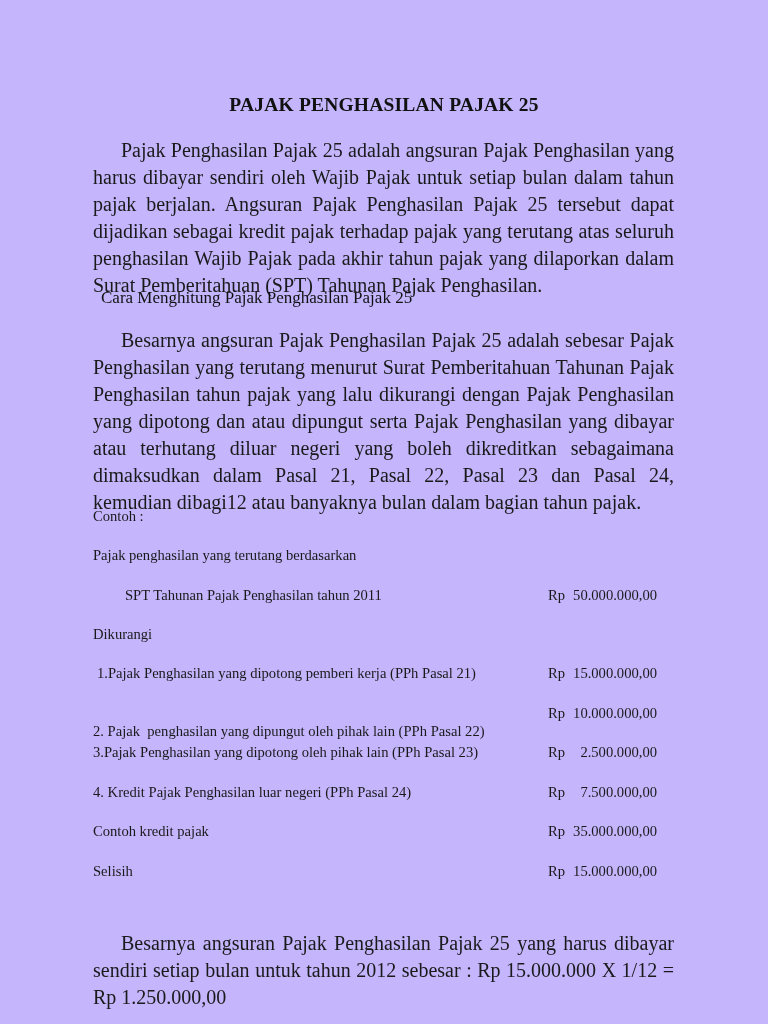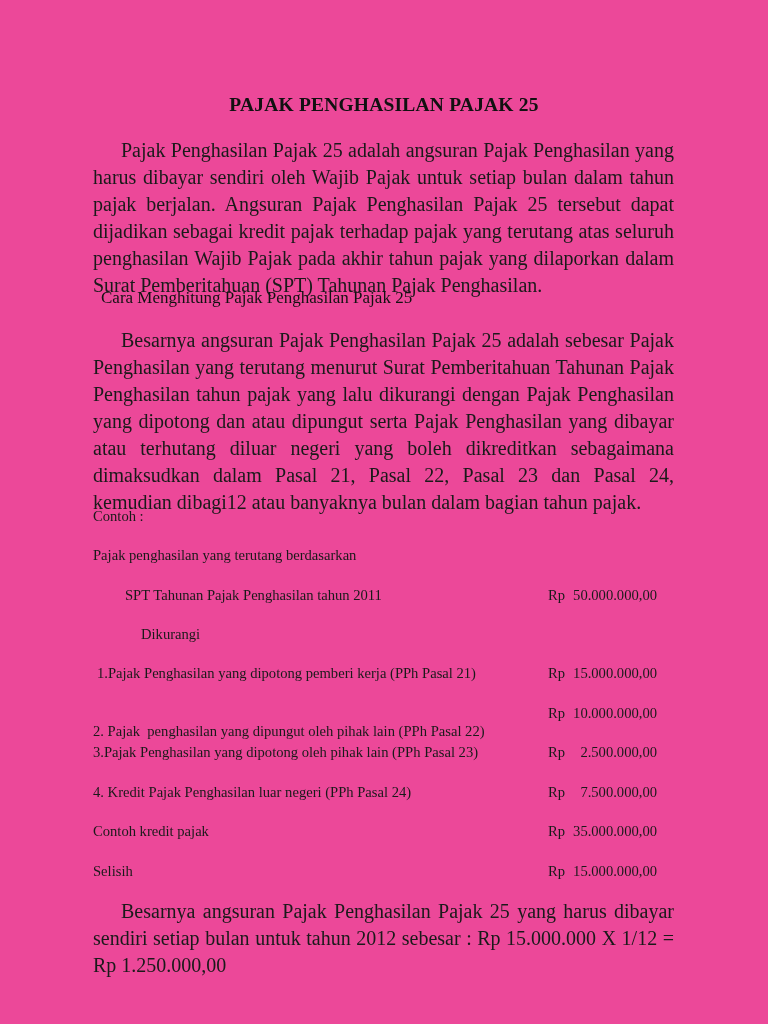--- a/index.html
+++ b/index.html
@@ -1,18 +1,18 @@
 <!DOCTYPE html>
 <html><head>
 <meta charset="utf-8">
 <style>
   html, body { margin: 0; padding: 0; background: #ffffff; }
   body { width: 768px; height: 1024px; position: relative; overflow: hidden;
          font-family: "Liberation Serif", "DejaVu Serif", serif; color: #1a1a1a; }
-  .page { position: absolute; left: 0; top: 0; width: 768px; height: 1024px; background: #ec4899; }
+  .page { position: absolute; left: 0; top: 0; width: 768px; height: 1024px; background: #c4b5fd; }
   .title { position: absolute; top: 94px; left: 0; width: 768px; text-align: center;
            font-weight: bold; font-size: 19.5px; letter-spacing: 0.2px; color: #111; }
   .para { position: absolute; left: 93px; width: 581px; font-size: 20px; line-height: 27px;
           text-align: justify; text-align-last: left; }
   .para .indent { display: inline-block; width: 28px; }
   .heading { position: absolute; left: 101px; top: 288px; font-weight: normal; font-size: 17px; color: #111; }
   .line { position: absolute; left: 93px; width: 581px; font-size: 14.6px; line-height: 20px; }
   .row { position: absolute; left: 93px; width: 581px; font-size: 14.6px; line-height: 20px; }
   .row .lbl { position: absolute; left: 0; }
   .row .rp { position: absolute; left: 455px; }
@@ -34,21 +34,21 @@
   <div class="line" style="top:545px;">Pajak penghasilan yang terutang berdasarkan</div>
 
   <div class="line" style="top:506px;">Contoh :</div>
 
   <div class="row" style="top:585px;">
     <span class="lbl" style="left:32px;">SPT Tahunan Pajak Penghasilan tahun 2011</span>
     <span class="rp">Rp</span>
     <span class="amt">50.000.000,00</span>
   </div>
 
-  <div class="line" style="top:624px;margin-left:48px;">Dikurangi</div>
+  <div class="line" style="top:624px;">Dikurangi</div>
 
   <div class="row" style="top:663px;">
     <span class="lbl" style="left:4px;">1.Pajak Penghasilan yang dipotong pemberi kerja (PPh Pasal 21)</span>
     <span class="rp">Rp</span>
     <span class="amt">15.000.000,00</span>
   </div>
 
   <div class="row" style="top:703px;">
     <span class="lbl" style="white-space:pre;margin-top:18px;">2. Pajak  penghasilan yang dipungut oleh pihak lain (PPh Pasal 22)</span>
     <span class="rp">Rp</span>
@@ -72,15 +72,15 @@
     <span class="rp">Rp</span>
     <span class="amt">35.000.000,00</span>
   </div>
 
   <div class="row" style="top:861px;">
     <span class="lbl">Selisih</span>
     <span class="rp">Rp</span>
     <span class="amt">15.000.000,00</span>
   </div>
 
-  <div class="para" style="top:898px;"><span class="indent"></span><span>Besarnya angsuran Pajak Penghasilan Pajak 25 yang harus dibayar sendiri setiap bulan untuk tahun 2012 sebesar : Rp 15.000.000 X 1/12 = Rp 1.250.000,00</span></div>
+  <div class="para" style="top:930px;"><span class="indent"></span><span>Besarnya angsuran Pajak Penghasilan Pajak 25 yang harus dibayar sendiri setiap bulan untuk tahun 2012 sebesar : Rp 15.000.000 X 1/12 = Rp 1.250.000,00</span></div>
 
 </div>
 
 </body></html>

